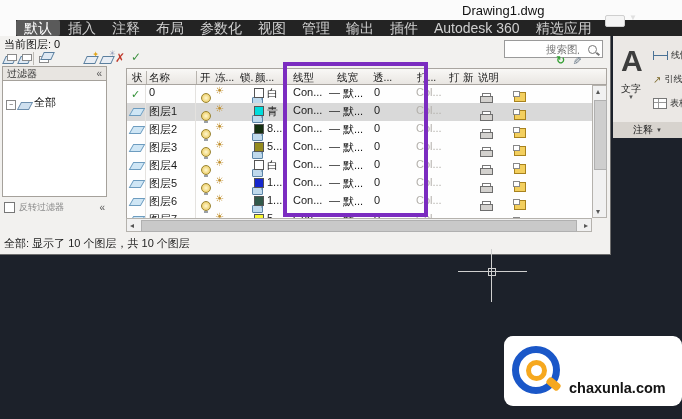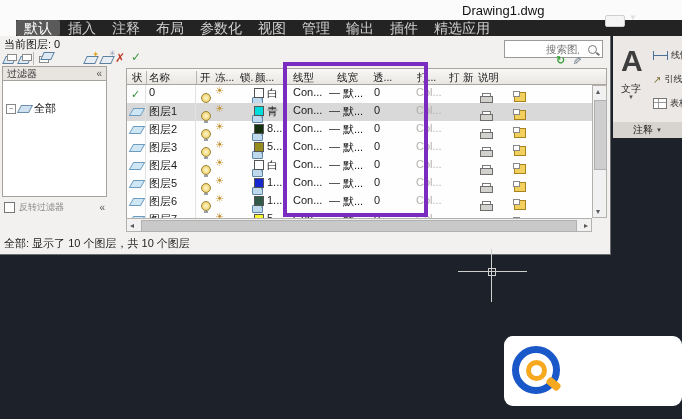--- a/index.html
+++ b/index.html
@@ -51,21 +51,21 @@
   #refresh-btn{left:556px;top:18px;font-size:11px;font-weight:bold;color:#2f9e2f;}
   #settings-btn{left:572px;top:18px;font-size:11px;color:#6a7a88;transform:rotate(90deg);}
   
   #filter-panel{left:2px;top:30px;width:105px;height:152px;}
   #filter-hdr{position:absolute;left:0;top:0;right:0;height:15px;background:#e8e5e1;border:1px solid #a5a19b;
               display:flex;align-items:center;justify-content:space-between;padding:0 4px;box-sizing:border-box;}
   #filter-hdr .t{font-size:10px;color:#333;}
   .chev{font-size:10px;color:#555;line-height:10px;}
   #filter-tree{position:absolute;left:0;top:15px;right:0;height:116px;background:#fff;border:1px solid #a5a19b;border-top:none;box-sizing:border-box;}
   .treerow{position:absolute;display:flex;align-items:center;gap:3px;}
-  #tree-all{left:3px;top:20px;}
+  #tree-all{left:3px;top:14px;align-items:flex-end;}
   #tree-used{left:16px;top:20px;}
   .expbox{width:8px;height:8px;border:1px solid #888;background:#fff;font-size:7px;line-height:7px;text-align:center;color:#444;flex:none;}
   .foldico{width:10px;height:6px;background:#cfe0ef;border:1px solid #6d8fae;transform:skewX(-28deg);flex:none;}
   .layerico{width:9px;height:5px;background:#cfe6f5;border:1px solid #6d9cbf;transform:skewX(-28deg);flex:none;}
   #tree-all .t{font-size:11px;color:#111;}
   #tree-used .t{font-size:10.5px;color:#222;white-space:nowrap;}
   #invert-row{position:absolute;left:0;top:133px;right:0;height:17px;display:flex;align-items:center;gap:4px;padding:0 2px;box-sizing:border-box;}
   #invert-check{width:9px;height:9px;border:1px solid #777;background:#fff;flex:none;}
   #invert-label{font-size:9px;color:#8a8a8a;white-space:nowrap;overflow:hidden;max-width:86px;}
   
@@ -151,20 +151,21 @@
       <span class="tab">参数化</span>
 
       <span class="tab">视图</span>
 
       <span class="tab">管理</span>
 
       <span class="tab">输出</span>
 
       <span class="tab">插件</span>
 
+      <span class="tab">Autodesk 360</span>
 
       <span class="tab">精选应用</span>
 
   </div>
   <div class="abs" id="ribbon-toggle"></div>
   <div class="abs" id="ribbon-caret">▼</div>
 
   <div class="abs" id="ribbon-panel">
     <div class="abs" id="text-big-a">A</div>
     <div class="abs" id="text-label">文字</div>
@@ -431,15 +432,16 @@
   <div class="abs" id="highlight-rect"></div>
 
   <div class="abs xh" id="xh-h"></div>
   <div class="abs xh" id="xh-v"></div>
   <div class="abs" id="pickbox"></div>
 
   <div class="abs" id="logo">
     <div id="logo-ring"></div>
     <div id="logo-inner"></div>
     <div id="logo-handle"></div>
+    <div id="logo-url">chaxunla.com</div>
   </div>
 
 </div>
 
 </body></html>

